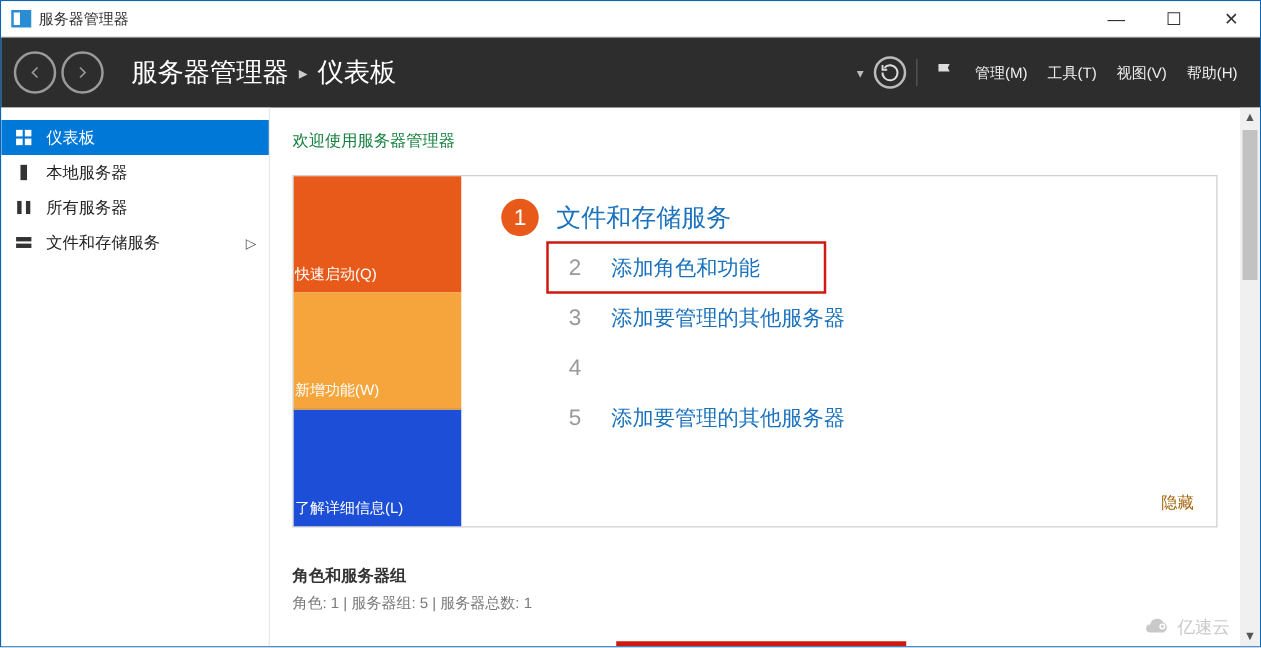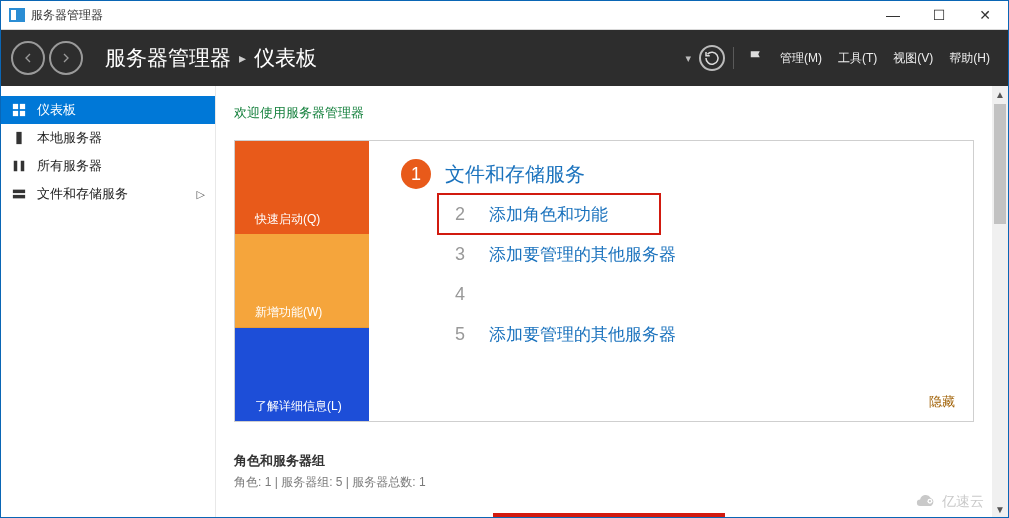--- a/index.html
+++ b/index.html
@@ -33,21 +33,21 @@
   .content{flex:1;position:relative;overflow:hidden;padding:18px 34px 0 18px}
   .scrollbar{position:absolute;right:0;top:0;bottom:0;width:16px;background:#f0f0f0}
   .scrollbar .thumb{position:absolute;left:2px;width:12px;top:18px;height:120px;background:#c2c2c2}
   .scrollbar .arrow{position:absolute;left:0;width:16px;height:16px;display:flex;align-items:center;justify-content:center;color:#555;font-size:10px}
   .scrollbar .arrow.up{top:0}
   .scrollbar .arrow.down{bottom:0}
   .welcome{font-size:13px;font-weight:normal;color:#15803d;margin-bottom:18px}
   .panel{border:1px solid #cfcfcf;display:flex;min-height:280px;position:relative}
   .tiles{width:134px;display:flex;flex-direction:column}
   .tile{flex:1;position:relative;color:#fff;font-size:12px}
-  .tile span{position:absolute;left:20px;bottom:6px}
+  .tile span{position:absolute;left:1px;bottom:6px}
   .tile.t1{background:#e85a1a}
   .tile.t2{background:#f5a53c}
   .tile.t3{background:#1d4ed8;border-top:1px solid #e89a34}
   .tasks{flex:1;padding:18px 28px 12px 32px;position:relative}
   .cfg-row{display:flex;align-items:center;gap:14px;margin-bottom:10px}
   .num-circle{width:30px;height:30px;border-radius:50%;display:flex;align-items:center;justify-content:center;font-size:18px}
   .cfg-row.first .num-circle{background:#e85a1a;color:#fff}
   .cfg-row:not(.first) .num-circle{color:#999;border:0;font-size:18px}
   .cfg-row.first .cfg-text{font-size:20px;color:#1a72bd}
   .cfg-row:not(.first) .cfg-text{font-size:17px;color:#1a72bd}

